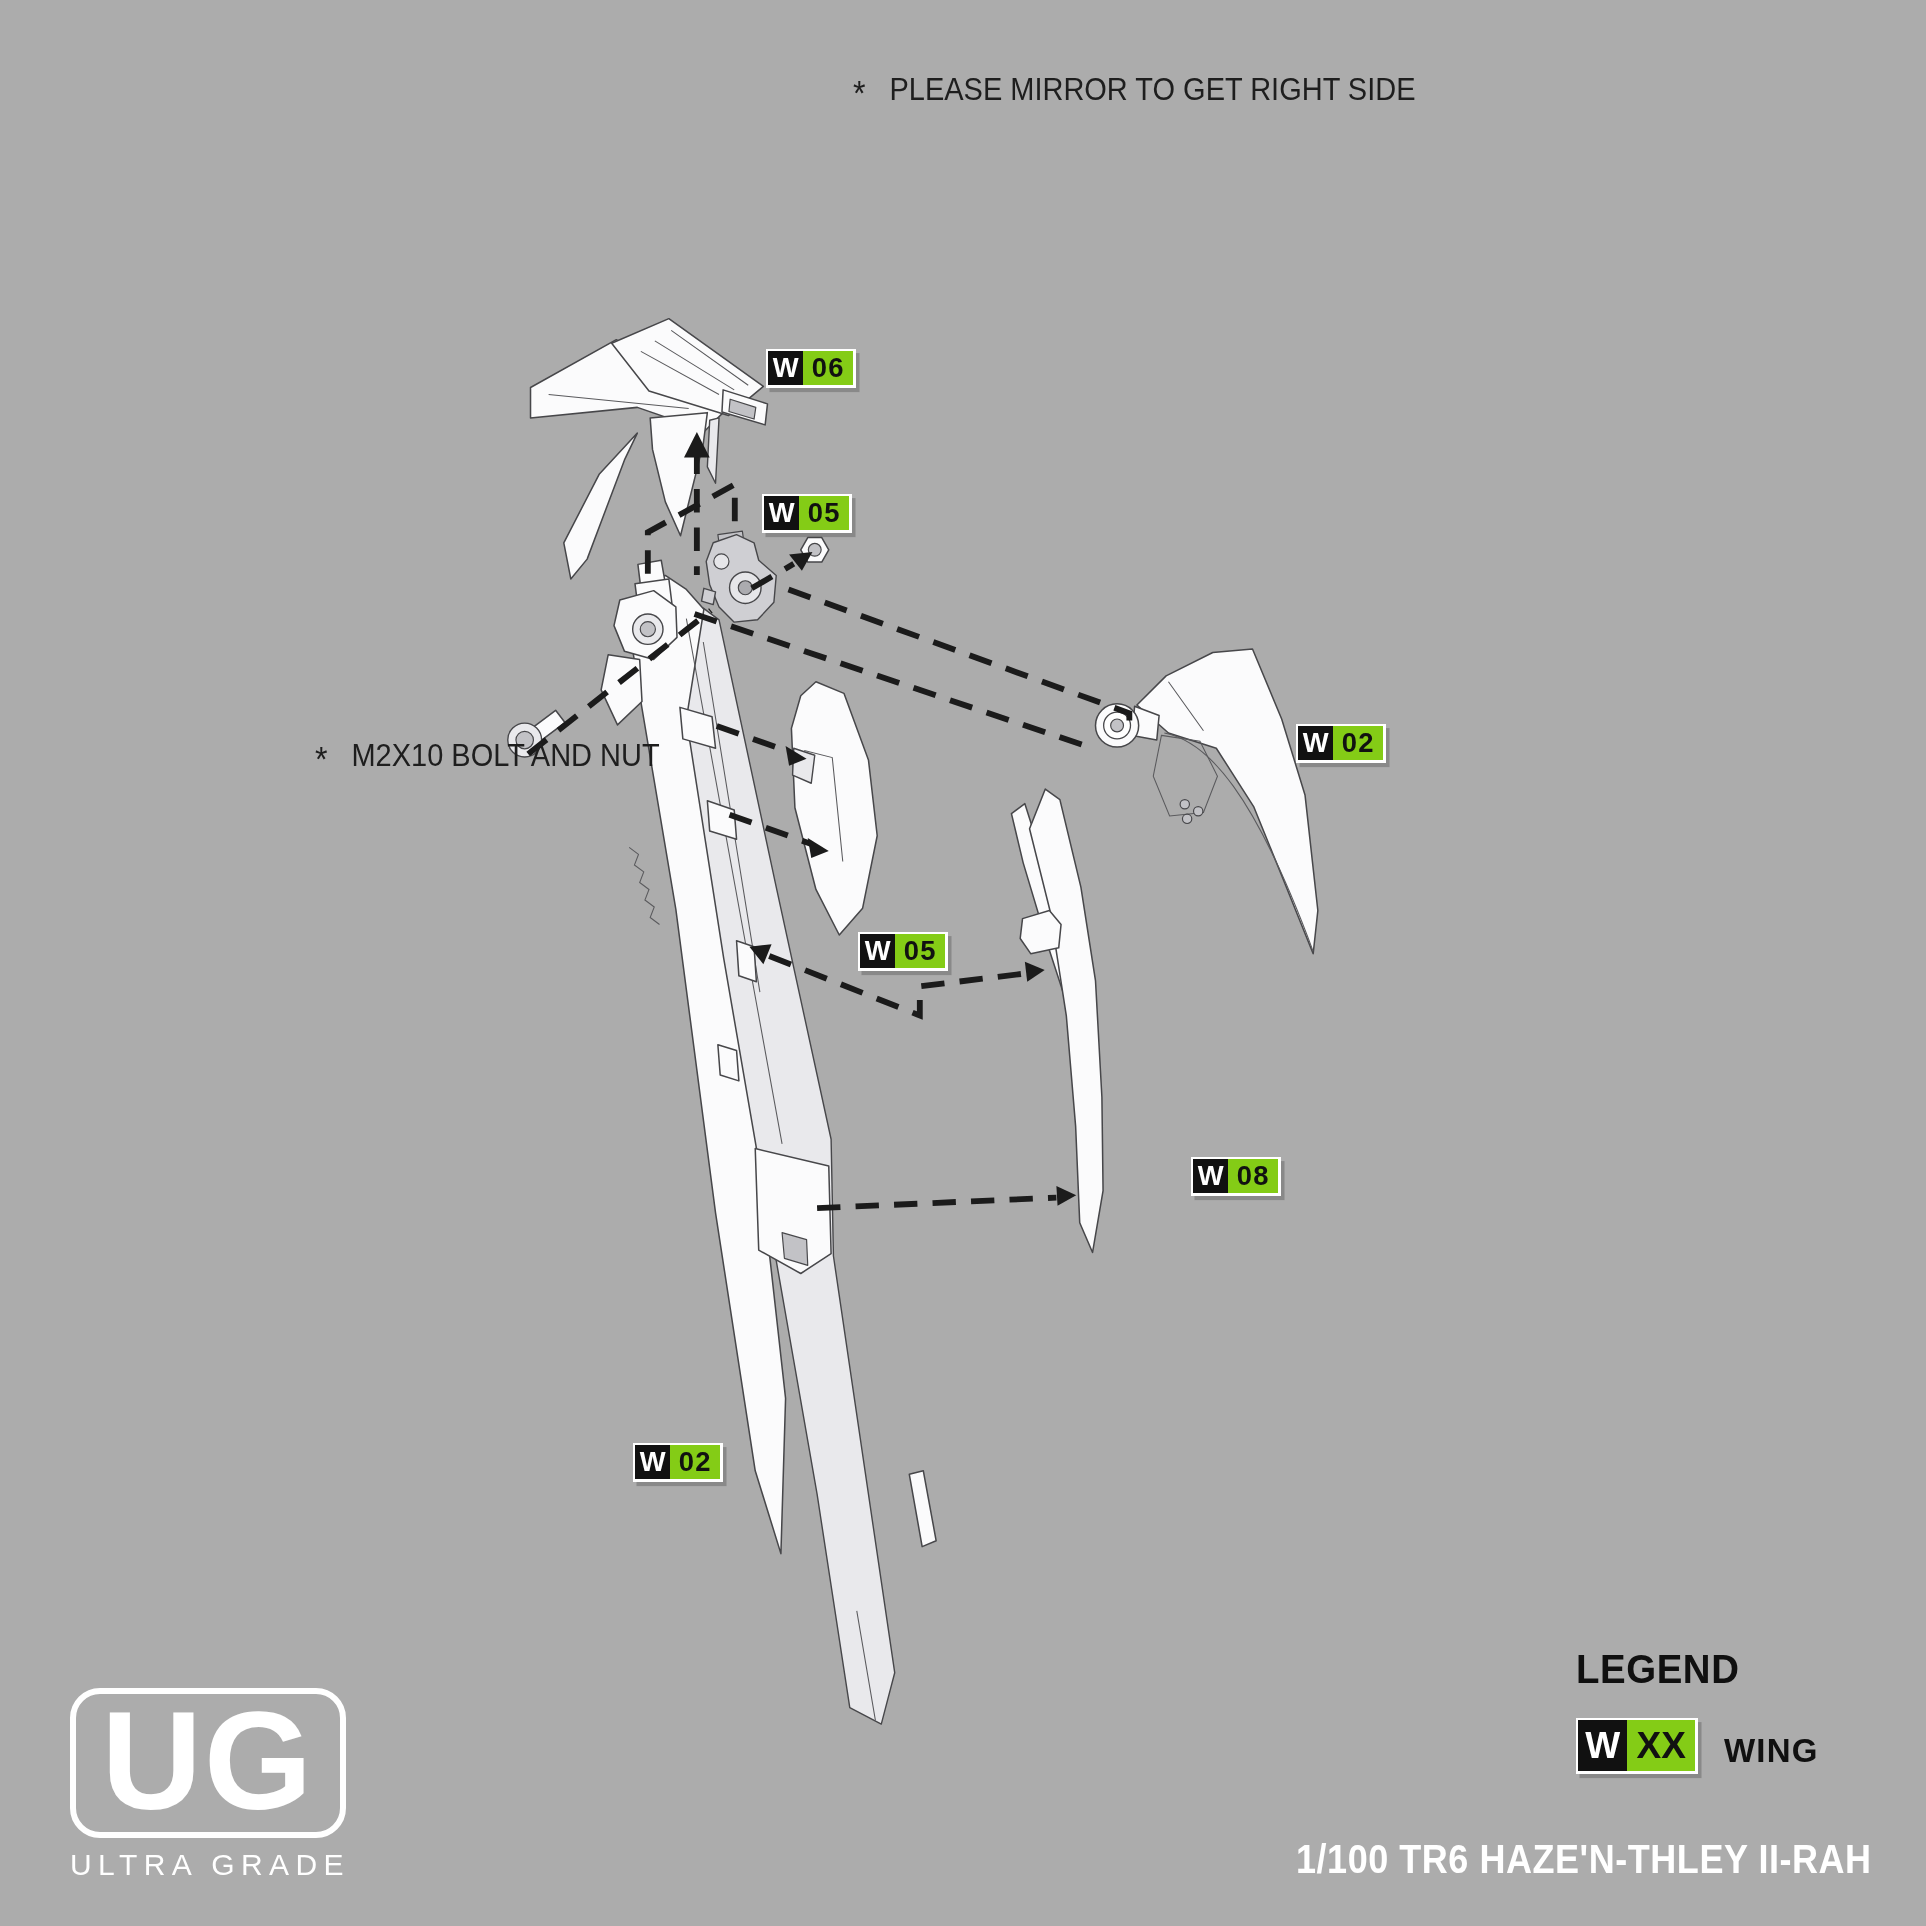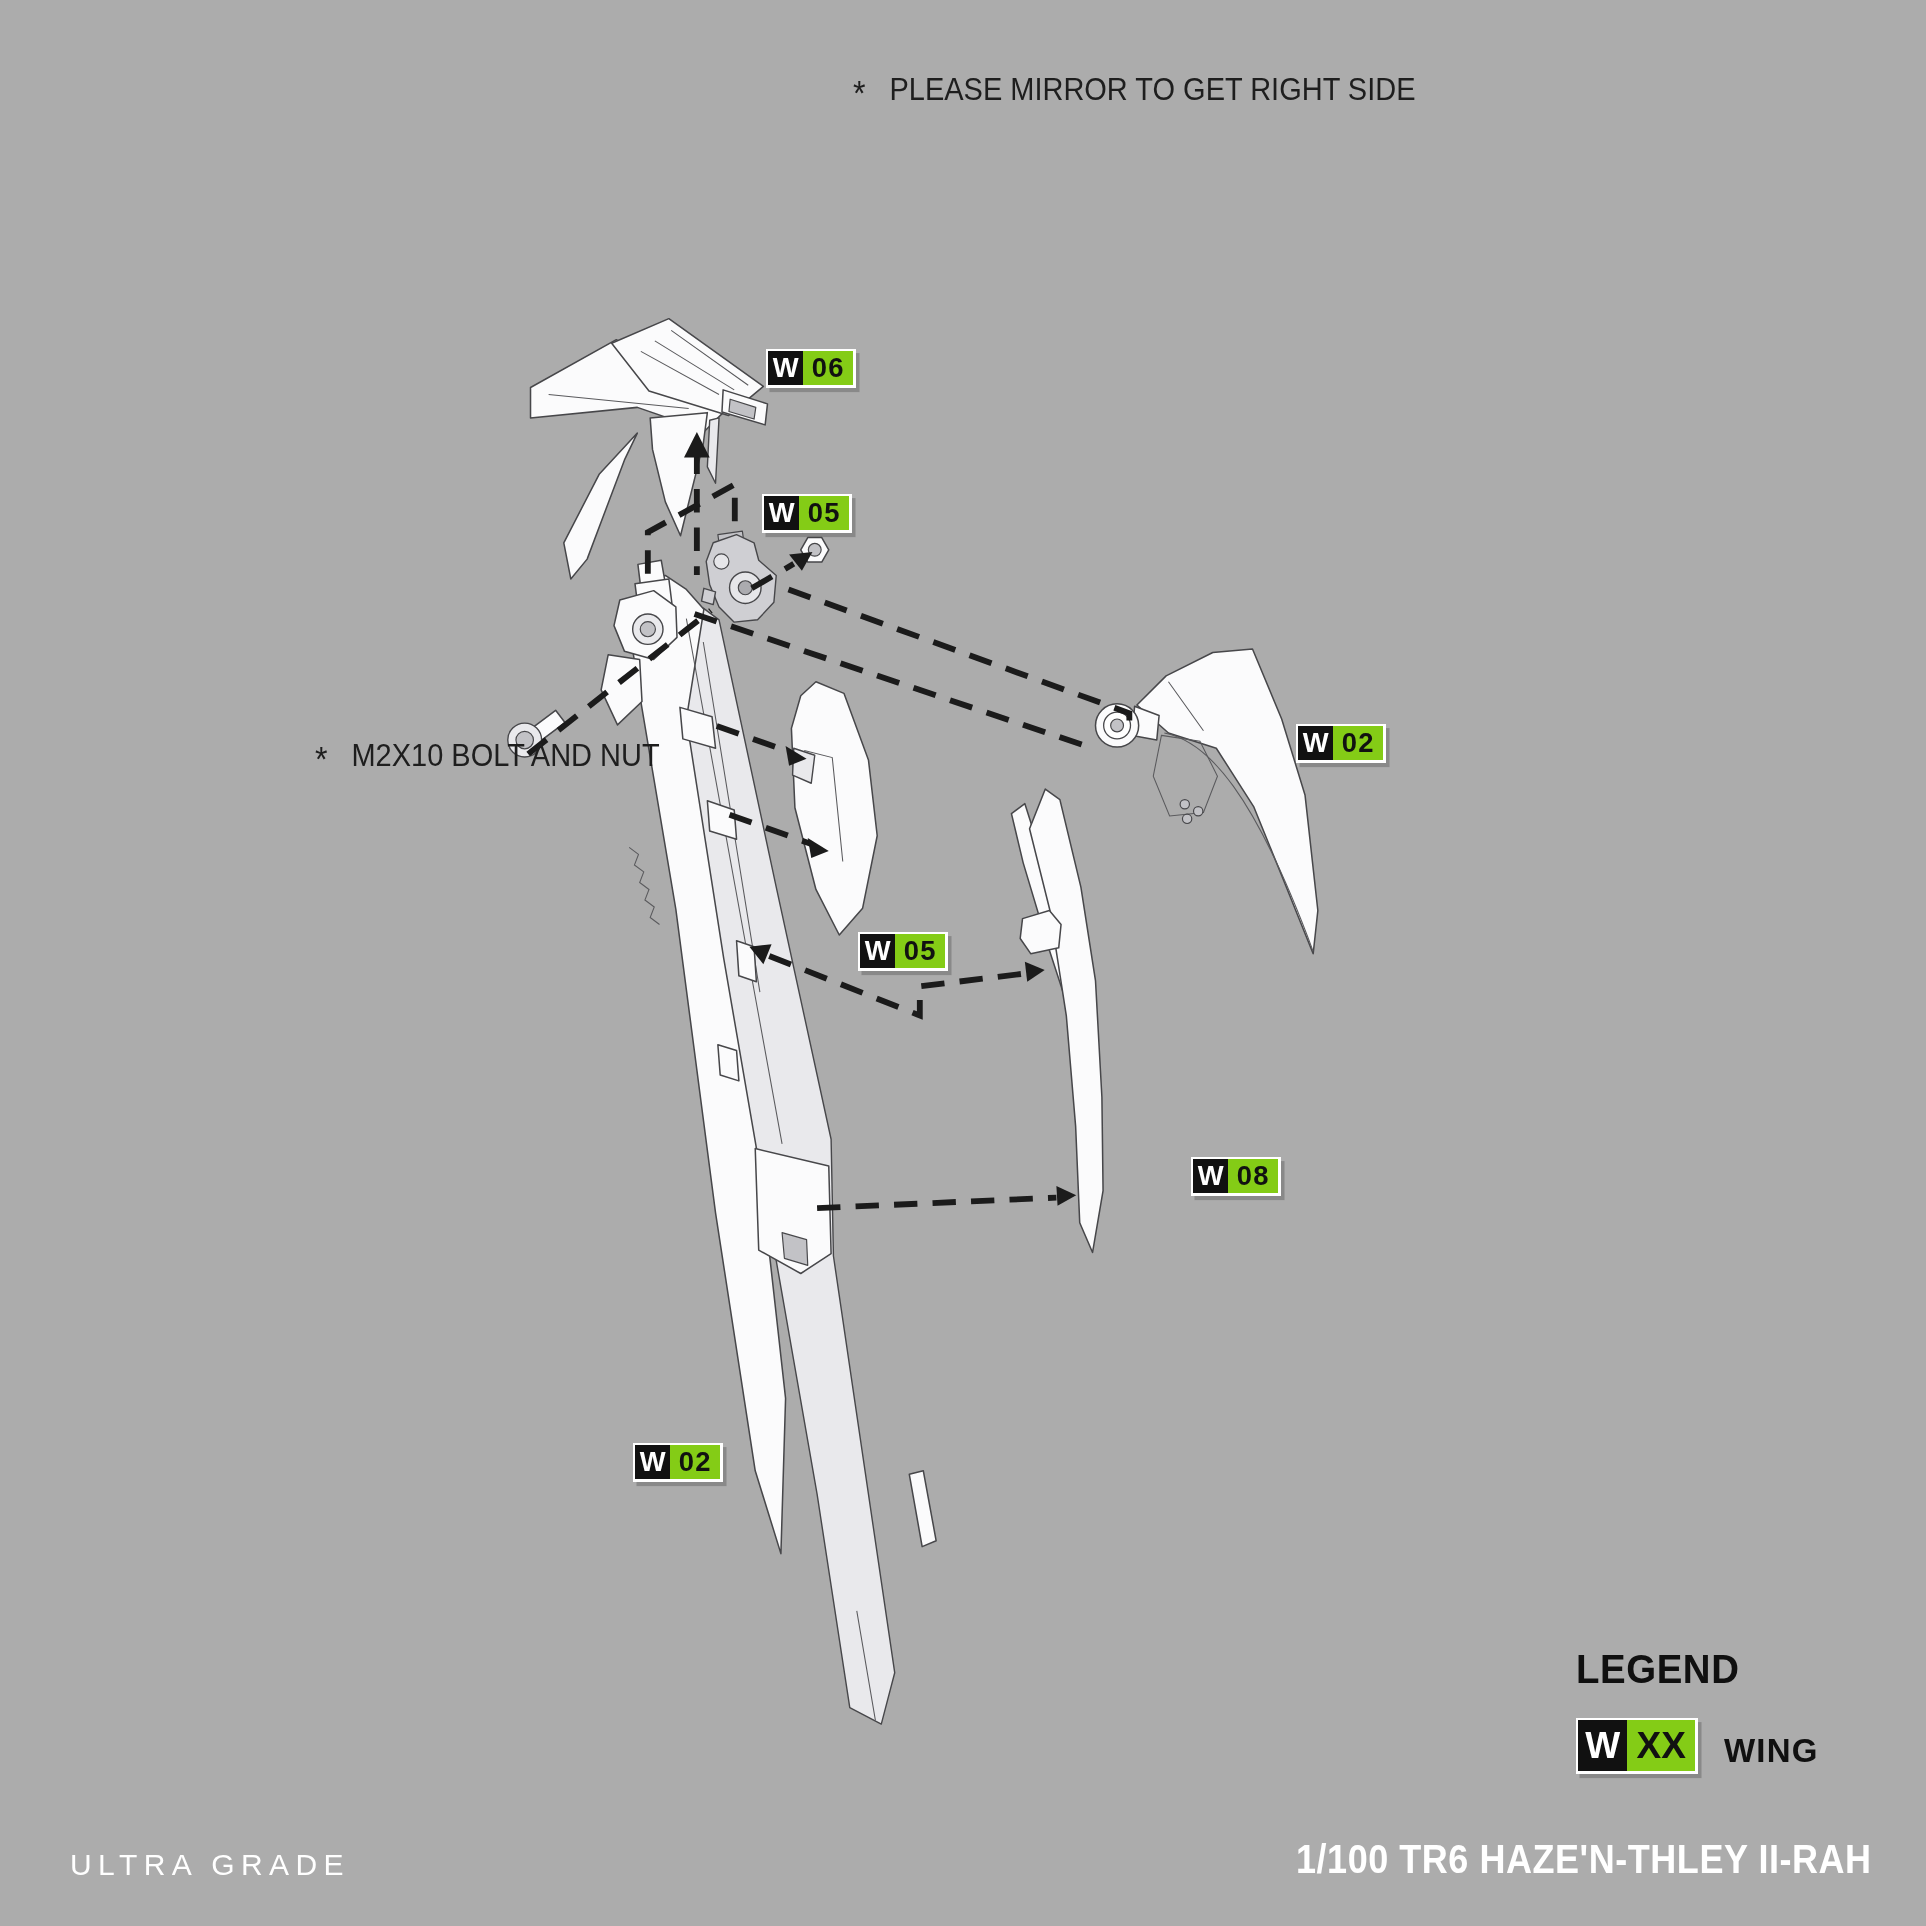--- a/index.html
+++ b/index.html
@@ -218,18 +218,21 @@
     <span class="pl-n">02</span>
   </div>
 
   <div id="legend-title">LEGEND</div>
   <div class="plabel" id="legend-badge">
     <span class="pl-w">W</span>
     <span class="pl-n">XX</span>
   </div>
   <div id="legend-desc">WING</div>
 
+  <div id="ug-box">
+    <div id="ug-initials">UG</div>
+  </div>
   <div id="ug-sub">ULTRA GRADE</div>
 
   <div id="footer-title">1/100 TR6 HAZE'N-THLEY II-RAH</div>
 
 </div>
 
 
 </body></html>

